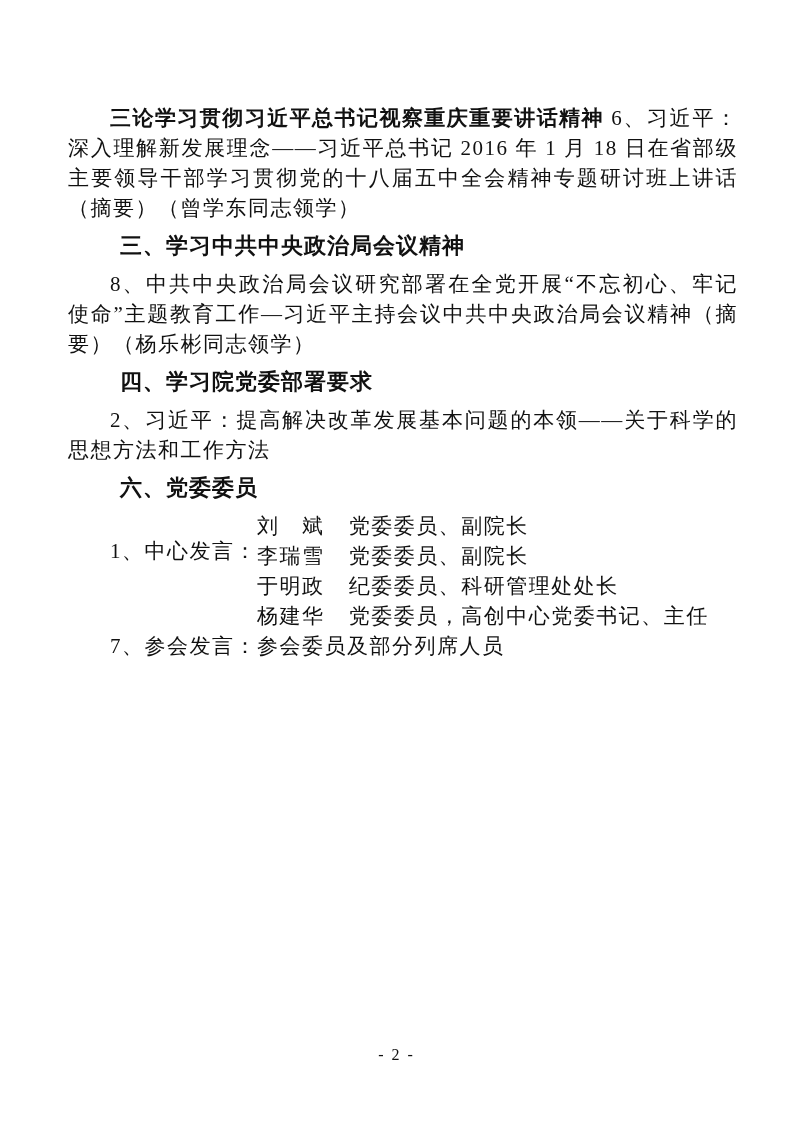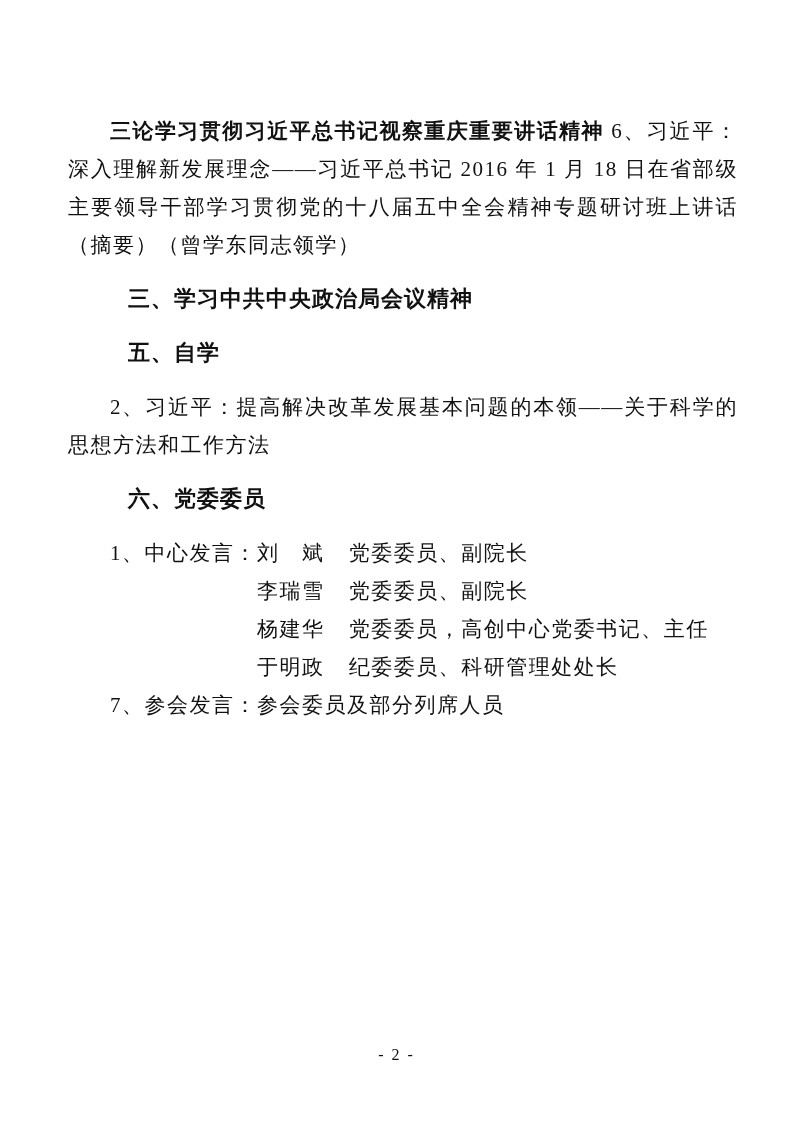--- a/index.html
+++ b/index.html
@@ -8,54 +8,55 @@
     width: 793px;
     height: 1122px;
     margin: 0 auto;
     background: #ffffff;
     color: #111111;
     overflow: hidden;
   }
   .content {
     position: absolute;
     left: 68px;
-    top: 112px;
+    top: 103px;
     width: 670px;
     font-family: "Liberation Serif", "DejaVu Serif", serif;
     font-size: 21px;
-    line-height: 38px;
+    line-height: 30px;
     letter-spacing: 1.5px;
   }
   .para {
     margin: 0;
     text-indent: 2em;
     text-align: justify;
     text-align-last: left;
   }
   .heading {
-    margin: 16px;
+    margin: 8px;
     text-indent: 2em;
     font-family: "Liberation Sans", "DejaVu Sans", sans-serif;
     font-weight: 700;
     font-size: 22px;
     letter-spacing: 1px;
   }
   .lead-bold {
     font-family: "Liberation Sans", "DejaVu Sans", sans-serif;
     font-weight: 700;
     letter-spacing: 1px;
   }
   .speech {
     display: flex;
     margin: 0;
     padding-left: 2em;
   }
   .speech-label {
     flex: none;
     white-space: pre;
+    margin-top: 25px;
   }
   .speaker-rows { flex: 1 1 auto; }
   .speaker-row { white-space: nowrap; }
   .speaker-name {
     display: inline-block;
     min-width: 3em;
     margin-right: 1.15em;
     white-space: pre;
     font-family: Liberation Serif, serif;
   }
@@ -75,44 +76,45 @@
 <body>
 
 <div class="page">
   <div class="content">
 
     <p class="para"><span class="lead-bold">三论学习贯彻习近平总书记视察重庆重要讲话精神</span><span> 6、习近平：深入理解新发展理念——习近平总书记 2016 年 1 月 18 日在省部级主要领导干部学习贯彻党的十八届五中全会精神专题研讨班上讲话（摘要）（曾学东同志领学）</span></p>
 
 
     <h2 class="heading">三、学习中共中央政治局会议精神</h2>
 
+    <p class="para">8、中共中央政治局会议研究部署在全党开展“不忘初心、牢记使命”主题教育工作—习近平主持会议中共中央政治局会议精神（摘要）（杨乐彬同志领学）</p>
+
+    <h2 class="heading">四、学习院党委部署要求</h2>
 
 
-
-    <h2 class="heading">五、自学</h2>
 
 
     <p class="para">2、习近平：提高解决改革发展基本问题的本领——关于科学的思想方法和工作方法</p>
 
     <h2 class="heading">六、党委委员</h2>
 
     <div class="speech">
       <span class="speech-label">1、中心发言：</span>
       <div class="speaker-rows">
         <div class="speaker-row">
           <span class="speaker-name">刘　斌</span><span class="speaker-title">党委委员、副院长</span>
         </div>
         <div class="speaker-row">
           <span class="speaker-name">李瑞雪</span><span class="speaker-title">党委委员、副院长</span>
         </div>
         <div class="speaker-row">
-          <span class="speaker-name">杨建华</span><span class="speaker-title">党委委员，高创中心党委书记、主任</span>
+          <span class="speaker-name">于明政</span><span class="speaker-title">纪委委员、科研管理处处长</span>
         </div>
         <div class="speaker-row">
-          <span class="speaker-name">于明政</span><span class="speaker-title">纪委委员、科研管理处处长</span>
+          <span class="speaker-name">杨建华</span><span class="speaker-title">党委委员，高创中心党委书记、主任</span>
         </div>
       </div>
     </div>
 
     <p class="para">7、参会发言：参会委员及部分列席人员</p>
 
 
   </div>
 
   <div class="footer">- 2 -</div>

